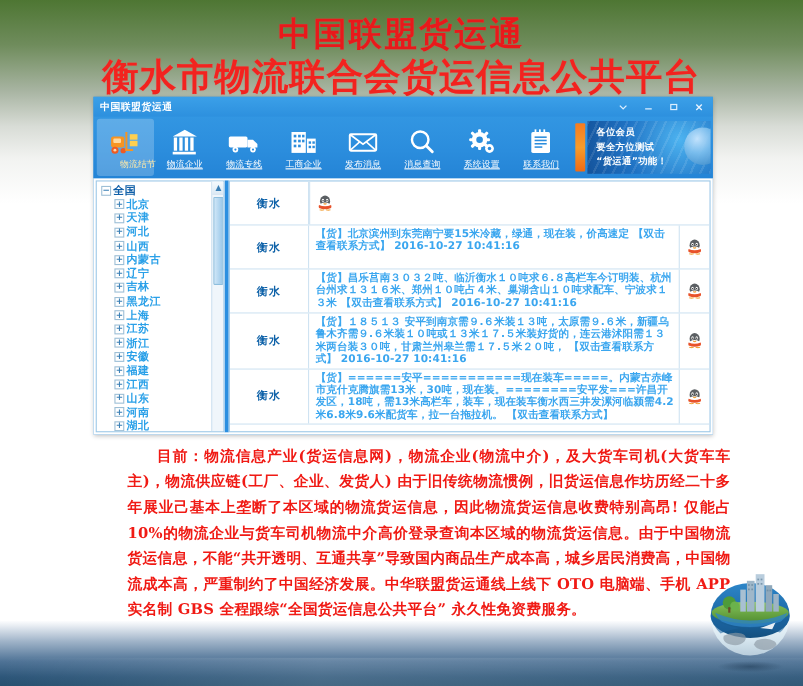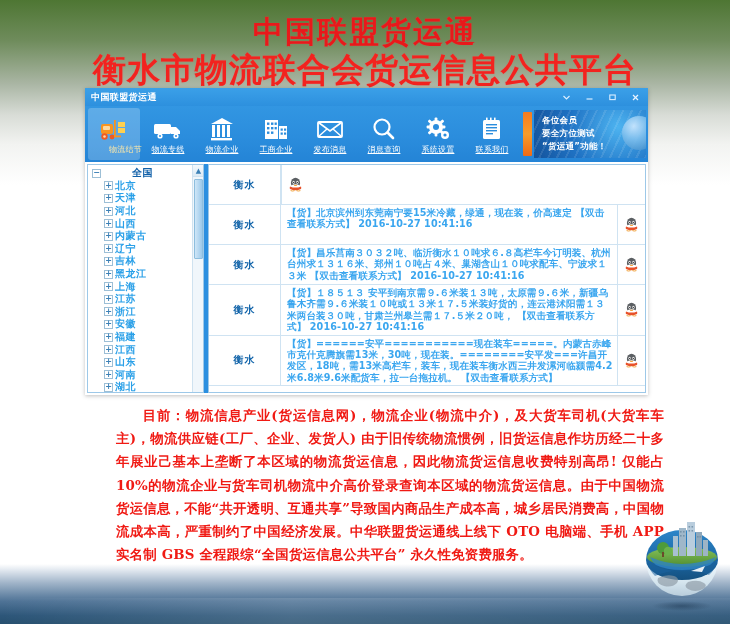--- a/index.html
+++ b/index.html
@@ -117,21 +117,21 @@
     position: relative; overflow: hidden;
   }
   #tree-scroll { padding: 2px 0 0 3px; }
   .tnode {
     display: flex; align-items: center; gap: 2px; height: 12.6px;
     font-size: 10px; font-weight: bold; white-space: nowrap;
   }
   .tnode.root { padding-left: 1px; color: #1167b5; }
   .tnode.child { padding-left: 13px; }
   .tnode .tlabel-tree { color: #2aa0e8; letter-spacing: .5px; }
-  .tnode.root .tlabel-tree { color: #0f5fa8; margin-left: 29px; }
+  .tnode.root .tlabel-tree { color: #0f5fa8; }
   .toggle {
     width: 9px; height: 9px; border: 1px solid #9dbfd6; background: #ffffff;
     display: inline-flex; align-items: center; justify-content: center;
     font-size: 8px; line-height: 1; color: #3a7fb5; font-weight: bold; flex: none;
   }
   #tree-vscroll {
     position: absolute; right: 0; top: 0; width: 11px; height: 100%;
     background: #f0f6fb; border-left: 1px solid #cfe2f0;
   }
   #tree-vthumb {
@@ -240,44 +240,44 @@
           <rect x="15" y="20.5" width="7" height="1.8" fill="#f79421"></rect>
           <rect x="19" y="7" width="7" height="5" fill="#ffd04f"></rect>
           <rect x="19" y="13" width="7" height="5" fill="#ffd04f"></rect>
         </svg>
       </div>
       <div class="tlabel">物流结节</div>
     </div>
 
     <div class="tool">
       <div class="ticon">
+        <svg width="30" height="28" viewBox="0 0 30 28">
+          <polygon points="15,3 26,9 4,9" fill="#ffffff"></polygon>
+          <rect x="5" y="10" width="3" height="12" fill="#ffffff"></rect>
+          <rect x="10" y="10" width="3" height="12" fill="#ffffff"></rect>
+          <rect x="15" y="10" width="3" height="12" fill="#ffffff"></rect>
+          <rect x="20" y="10" width="3" height="12" fill="#ffffff"></rect>
+          <rect x="4" y="23" width="21" height="2.4" fill="#ffffff"></rect>
+        </svg>
+      </div>
+      <div class="tlabel">物流企业</div>
+    </div>
+
+    <div class="tool">
+      <div class="ticon">
         <svg width="32" height="28" viewBox="0 0 32 28">
           <rect x="2" y="9" width="17" height="10" rx="1.5" fill="#ffffff"></rect>
           <path d="M19 12 h5 l4 4 v3 h-9 z" fill="#ffffff"></path>
           <circle cx="8" cy="21" r="2.6" fill="#ffffff"></circle>
           <circle cx="24" cy="21" r="2.6" fill="#ffffff"></circle>
           <circle cx="8" cy="21" r="1" fill="#2b8ddd"></circle>
           <circle cx="24" cy="21" r="1" fill="#2b8ddd"></circle>
         </svg>
       </div>
       <div class="tlabel">物流专线</div>
-    </div>
-
-    <div class="tool">
-      <div class="ticon">
-        <svg width="30" height="28" viewBox="0 0 30 28">
-          <polygon points="15,3 26,9 4,9" fill="#ffffff"></polygon>
-          <rect x="5" y="10" width="3" height="12" fill="#ffffff"></rect>
-          <rect x="10" y="10" width="3" height="12" fill="#ffffff"></rect>
-          <rect x="15" y="10" width="3" height="12" fill="#ffffff"></rect>
-          <rect x="20" y="10" width="3" height="12" fill="#ffffff"></rect>
-          <rect x="4" y="23" width="21" height="2.4" fill="#ffffff"></rect>
-        </svg>
-      </div>
-      <div class="tlabel">物流企业</div>
     </div>
 
     <div class="tool">
       <div class="ticon">
         <svg width="30" height="28" viewBox="0 0 30 28">
           <rect x="4" y="5" width="13" height="19" fill="#ffffff"></rect>
           <rect x="18" y="11" width="8" height="13" fill="#ffffff"></rect>
           <rect x="6" y="7.5" width="2.4" height="2.4" fill="#2b8ddd"></rect>
           <rect x="10" y="7.5" width="2.4" height="2.4" fill="#2b8ddd"></rect>
           <rect x="13.6" y="7.5" width="2.2" height="2.4" fill="#2b8ddd"></rect>

